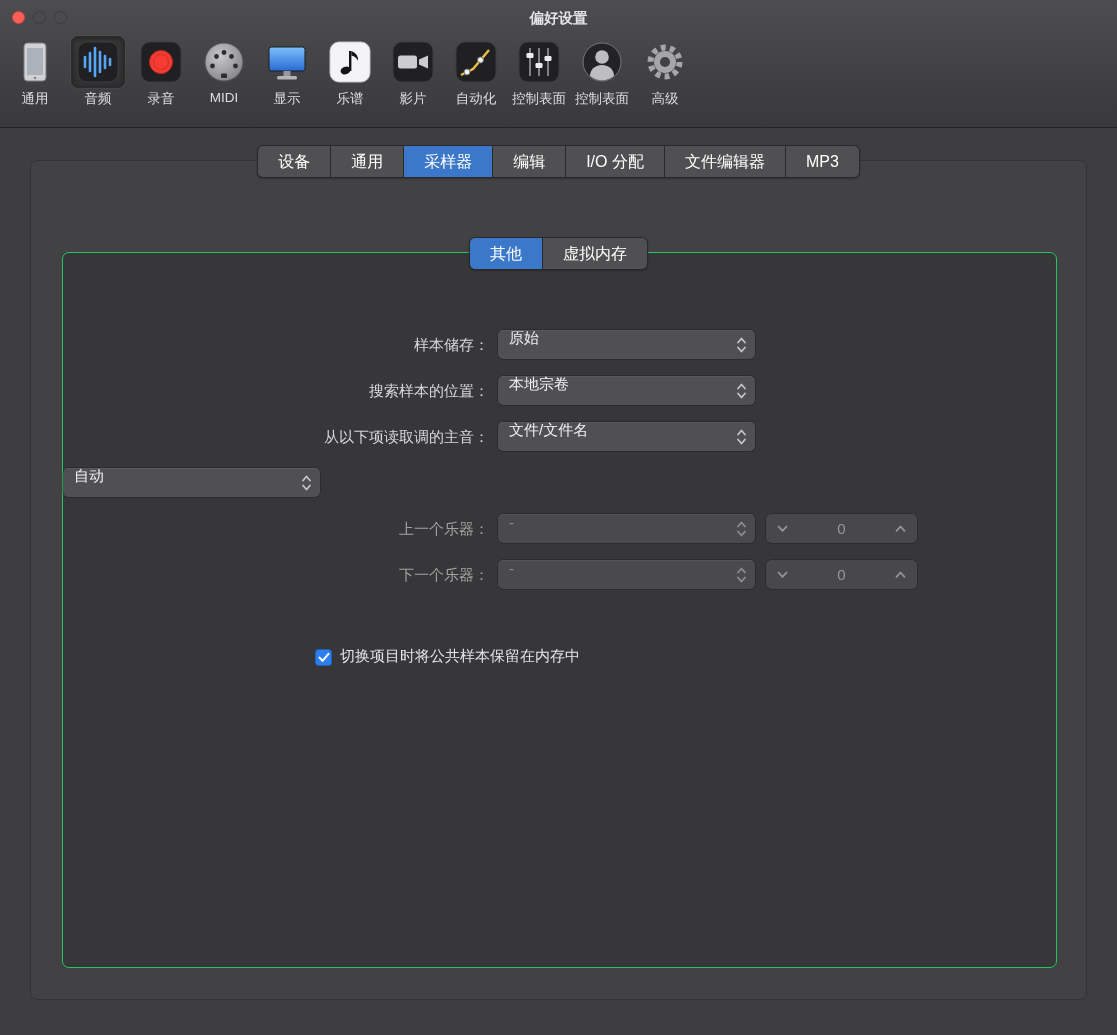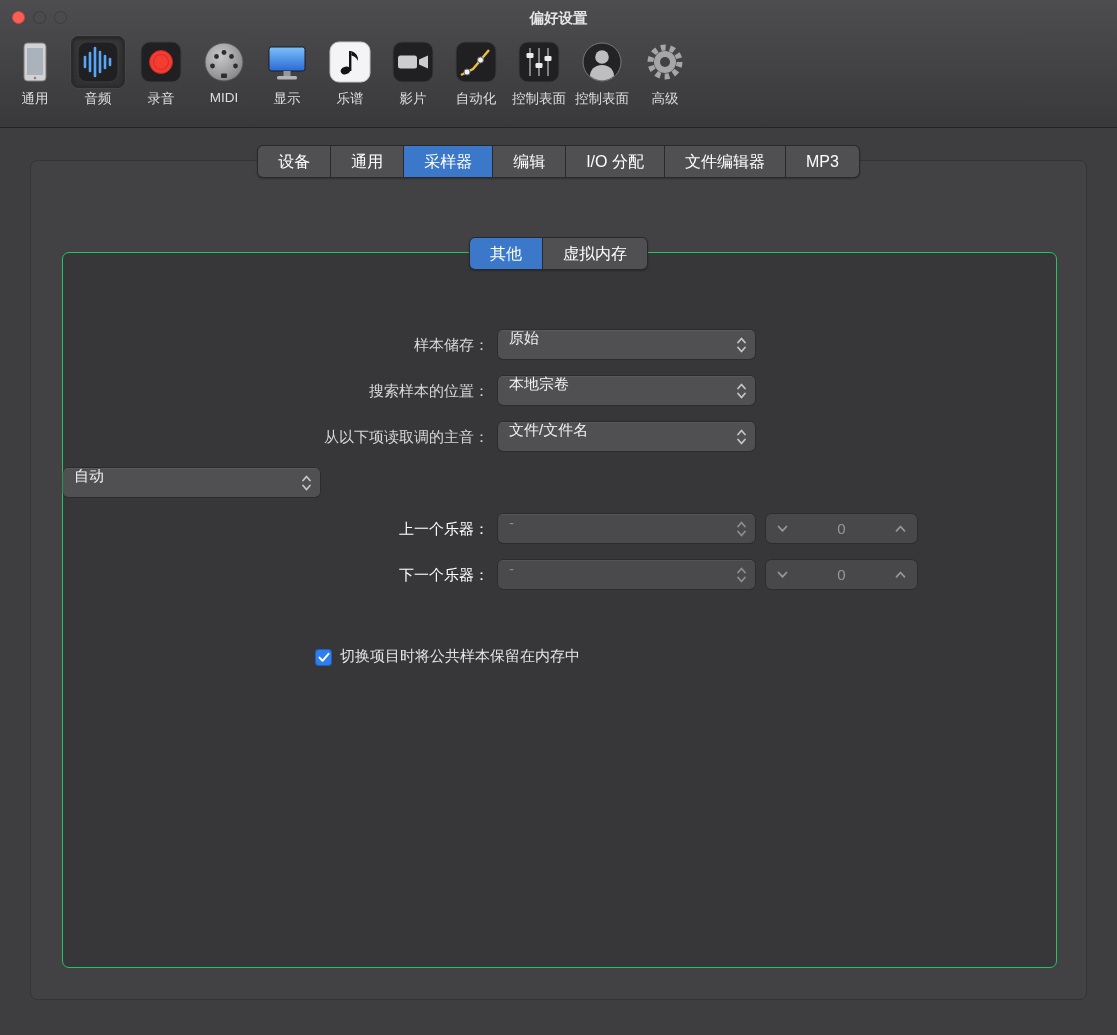--- a/index.html
+++ b/index.html
@@ -85,21 +85,21 @@
   .dd-value { overflow:hidden; white-space:nowrap; }
   .dd-chevrons { position:absolute; right:8px; top:50%; transform:translateY(-50%); display:flex; }
   .stepper {
     width:151px; height:29px; margin-left:11px; background:#48484b;
     border-radius:5px; display:flex; align-items:center; justify-content:space-between;
     padding:0 10px; font-size:15px;
     box-shadow:0 0 0 0.5px rgba(0,0,0,.35);
   }
   .st-val { color:#97979a; }
   .st-btn { display:flex; align-items:center; cursor:default; }
-  .frow.disabled .flabel { color:#ffffff; }
+  .frow.disabled .flabel { color:#a3a3a3; }
   .frow.disabled .dropdown { background:#4a4a4d; color:#8b8b8e; }
   .frow.disabled .dd-chevrons { opacity:.55; }
 
   .checkrow { position:absolute; left:252px; top:394px; display:flex; align-items:flex-end; gap:8px; }
   .checkbox {
     width:17px; height:17px; border-radius:4px; background:#6a6a6d;
     display:flex; align-items:center; justify-content:center;
     box-shadow:inset 0 0 0 1px rgba(0,0,0,.25); cursor:default;
   }
   .checkbox svg { visibility:hidden; }

